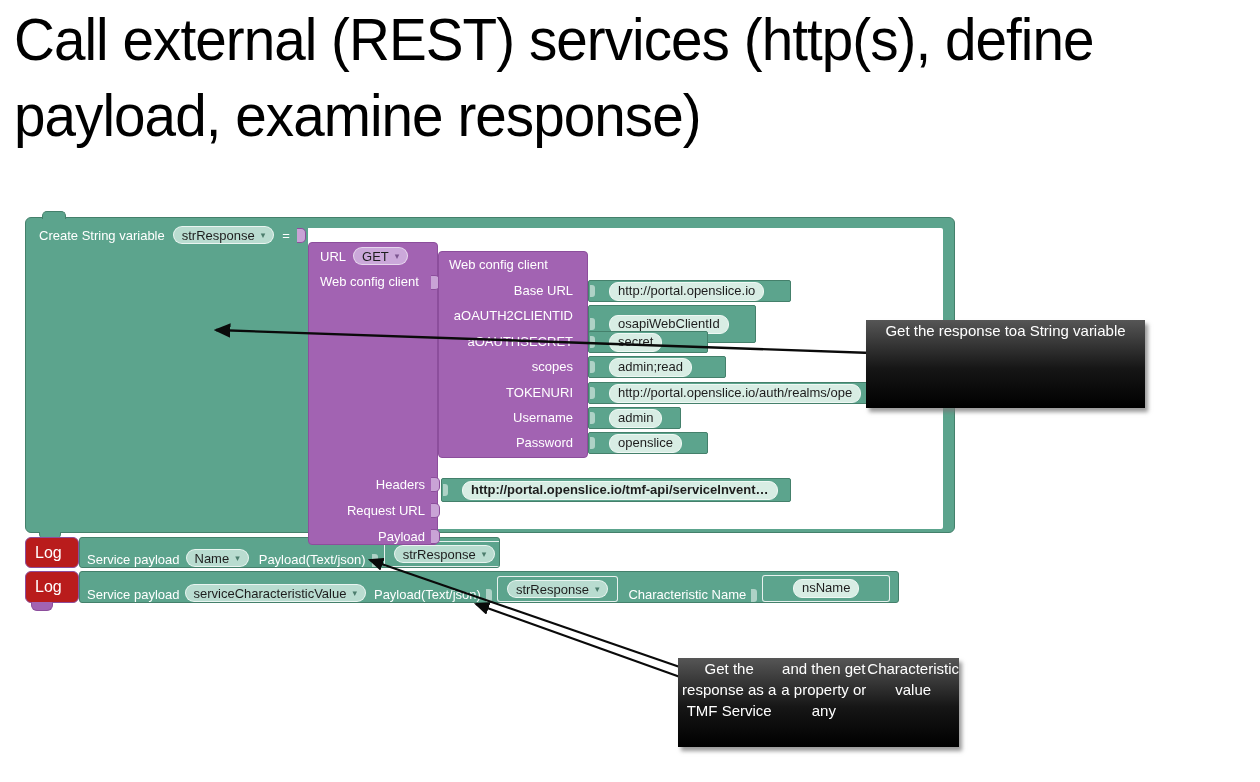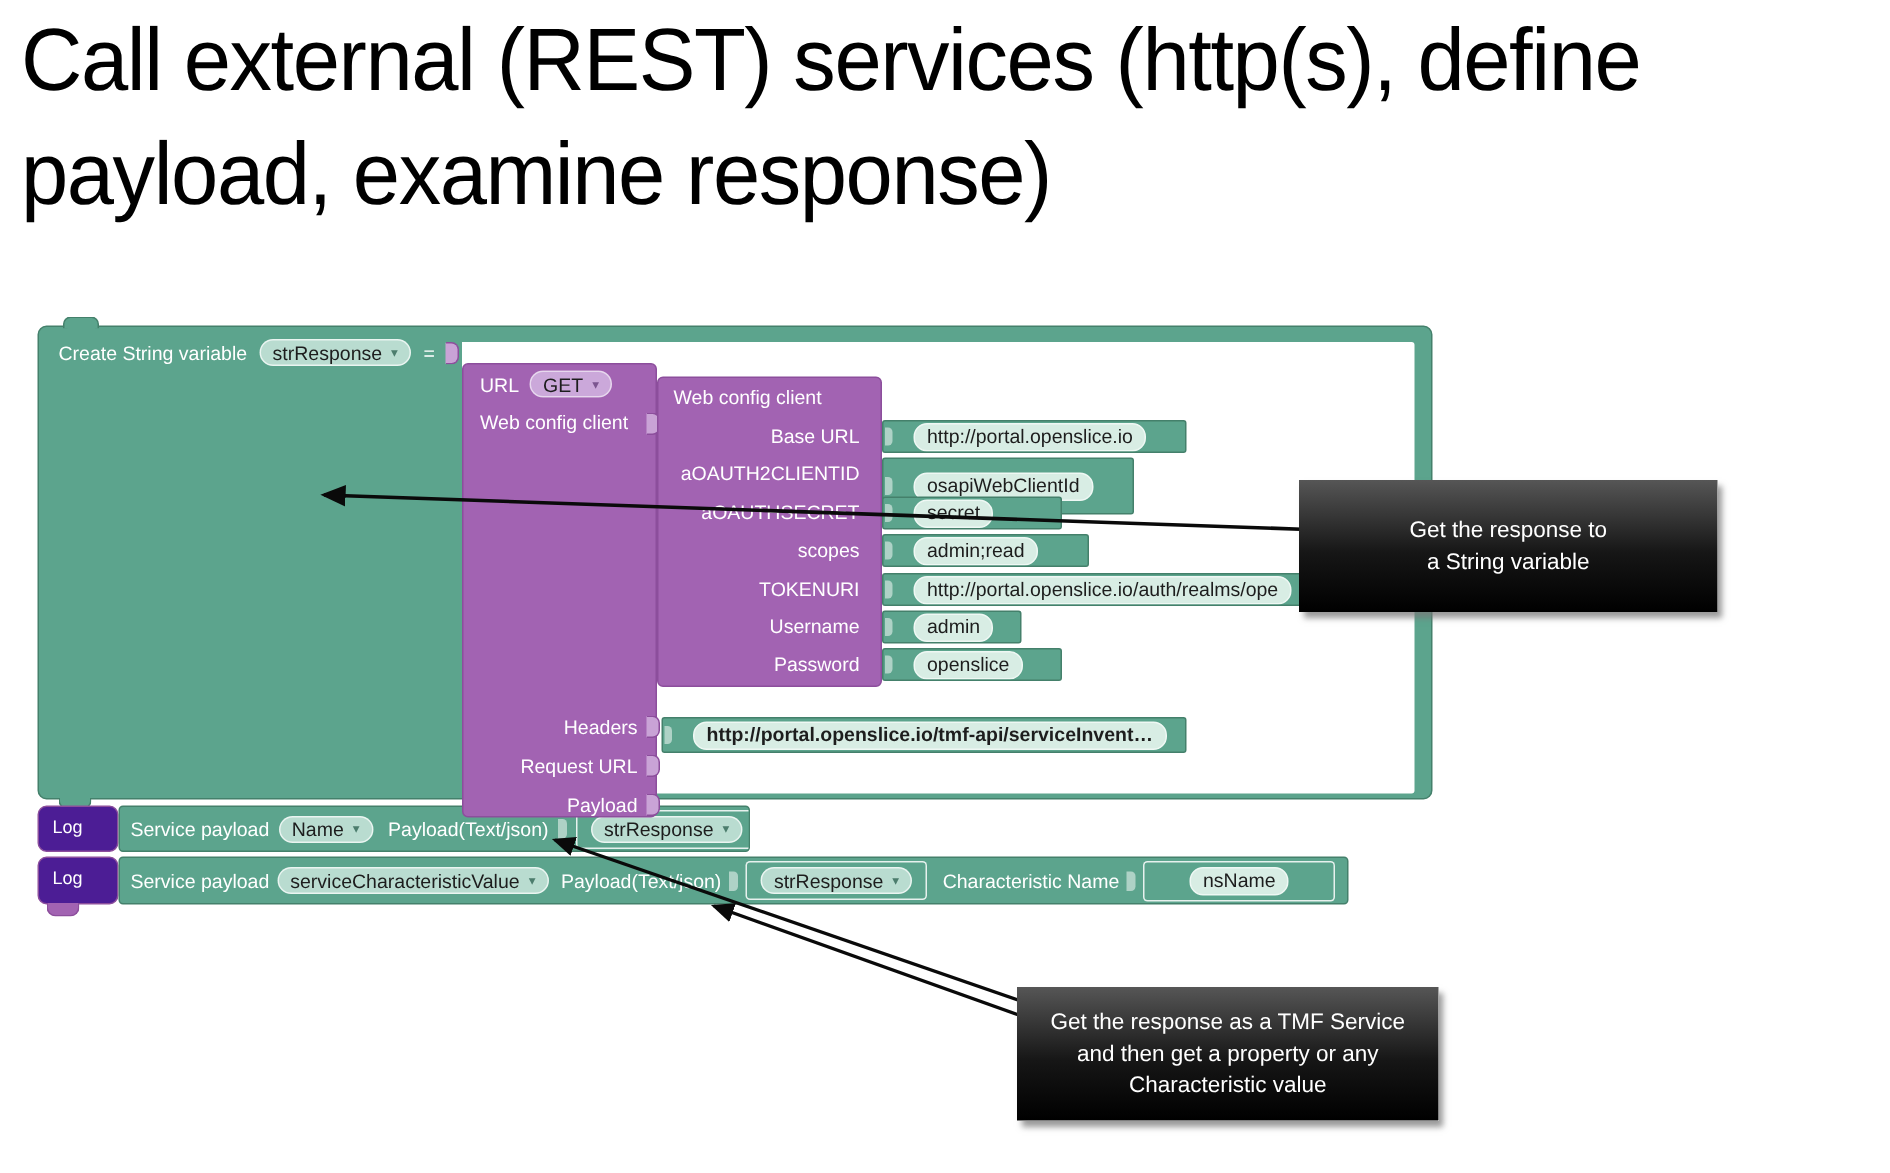--- a/index.html
+++ b/index.html
@@ -34,32 +34,32 @@
 
   .row-label{position:absolute;text-align:right;color:#fff;font-size:13px;line-height:16px;white-space:nowrap;}
 
   
   .sock-p{position:absolute;width:9px;height:15px;background:#C9A3D6;border:1px solid #8C4E9C;
           border-left:none;border-radius:0 5px 5px 0;box-sizing:border-box;}
   .sock-i{display:inline-block;width:6px;height:13px;background:rgba(255,255,255,.5);
           border-radius:0 3px 3px 0;flex:0 0 auto;}
 
   
-  .log-tab{position:absolute;background:#4c1d95;border:1px solid #8C4E9C;border-radius:6px;
-           color:#fff;font-size:12px;padding:6px 0 0 9px;box-sizing:border-box;}
-  .log-row{position:absolute;display:flex;align-items:center;background:#5CA48D;
+  .log-tab{position:absolute;background:#b91c1c;border:1px solid #8C4E9C;border-radius:6px;
+           color:#fff;font-size:16px;padding:6px 0 0 9px;box-sizing:border-box;}
+  .log-row{position:absolute;display:flex;align-items:flex-end;background:#5CA48D;
            border:1px solid #44806B;border-radius:3px;box-sizing:border-box;padding-left:7px;overflow:hidden;}
   .nested{display:inline-flex;align-items:center;border:1px solid rgba(255,255,255,.85);
           background:#5CA48D;border-radius:3px;padding:3px 9px;box-sizing:border-box;}
 
   
   .callout{position:absolute;background:linear-gradient(180deg,#565656 0%,#161616 55%,#000 100%);
            color:#fff;font-size:15px;line-height:21px;text-align:center;z-index:50;
            box-shadow:3px 4px 4px rgba(120,120,120,.75);
-           display:flex;flex-direction:column;justify-content:center;}
+           display:flex;justify-content:center;}
   .arrows{position:absolute;left:0;top:0;z-index:40;pointer-events:none;}
 </style>
 </head>
 <body>
 
 <div class="stage">
 
   <div class="title">
     <div>Call external (REST) services (http(s), define</div>
     <div>payload, examine response)</div>

